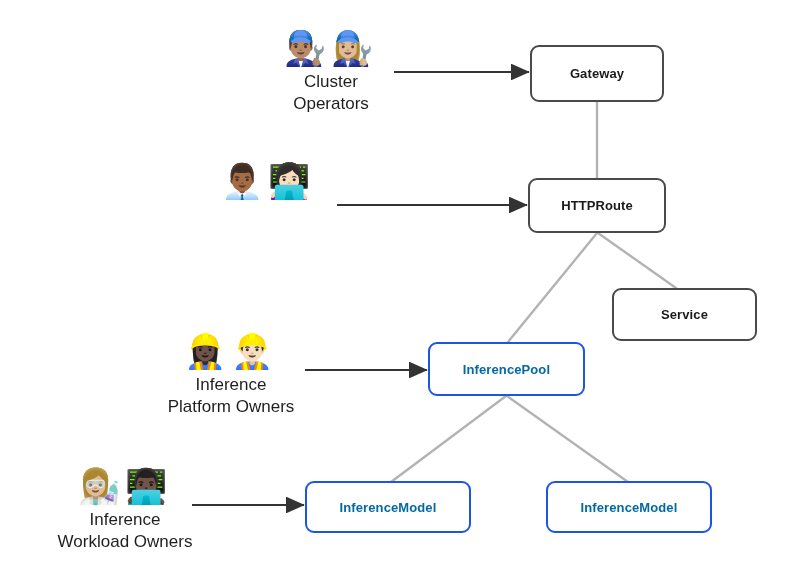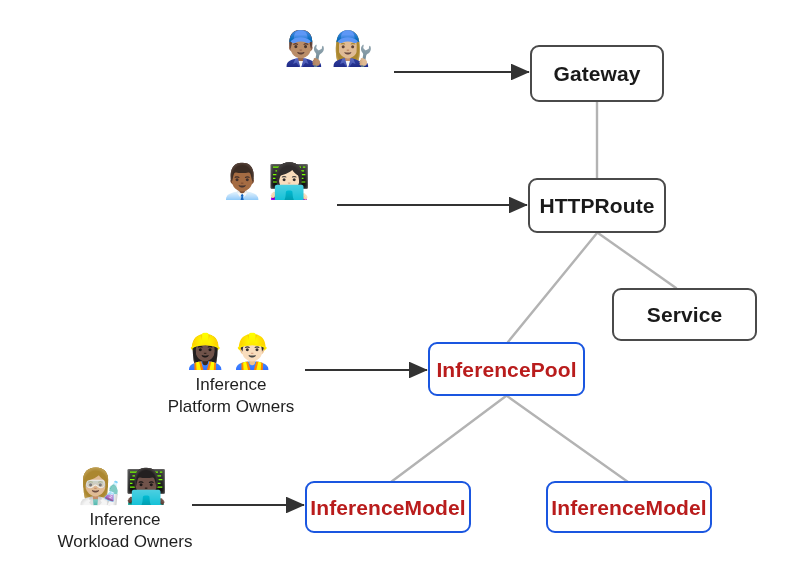--- a/index.html
+++ b/index.html
@@ -47,31 +47,31 @@
     position: absolute;
     z-index: 2;
     box-sizing: border-box;
     background: #ffffff;
     border-radius: 9px;
     display: flex;
     align-items: center;
     justify-content: center;
     text-align: left;
     font-weight: bold;
-    font-size: 21px;
+    font-size: 13px;
     letter-spacing: 0.1px;
     line-height: 1;
   }
   .node.dark {
     border: 2.2px solid #4a4a4a;
     color: #1a1a1a;
   }
   .node.blue {
     border: 2.4px solid #1a56e0;
-    color: #b91c1c;
+    color: #0369a1;
   }
 
   
   .persona {
     position: absolute;
     z-index: 2;
     text-align: center;
     color: #1f1f1f;
   }
   .persona-emojis {
@@ -113,20 +113,22 @@
     <g stroke="#333333" stroke-width="2.1" fill="none" marker-end="url(#ah)">
       <line x1="394" y1="72" x2="529" y2="72"></line>
       <line x1="337" y1="205" x2="527" y2="205"></line>
       <line x1="305" y1="370" x2="427" y2="370"></line>
       <line x1="192" y1="505" x2="304" y2="505"></line>
     </g>
   </svg>
 
   <div class="persona" style="left:255px; top:28px; width:152px;">
     <div class="persona-emojis">👨🏽‍🔧👩🏼‍🔧</div>
+    <div class="persona-label">Cluster
+Operators</div>
   </div>
 
   <div class="persona" style="left:192px; top:161px; width:152px;">
     <div class="persona-emojis">👨🏾‍💼👩🏻‍💻</div>
   </div>
 
   <div class="persona" style="left:151px; top:331px; width:160px;">
     <div class="persona-emojis">👷🏿‍♀️👷🏻‍♂️</div>
     <div class="persona-label">Inference
 Platform Owners</div>

